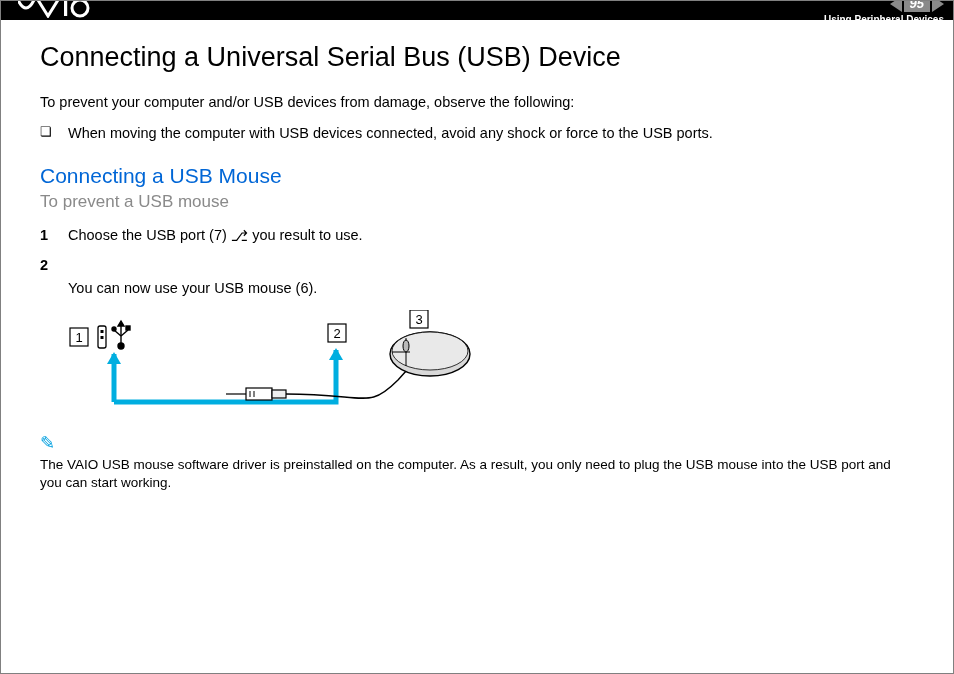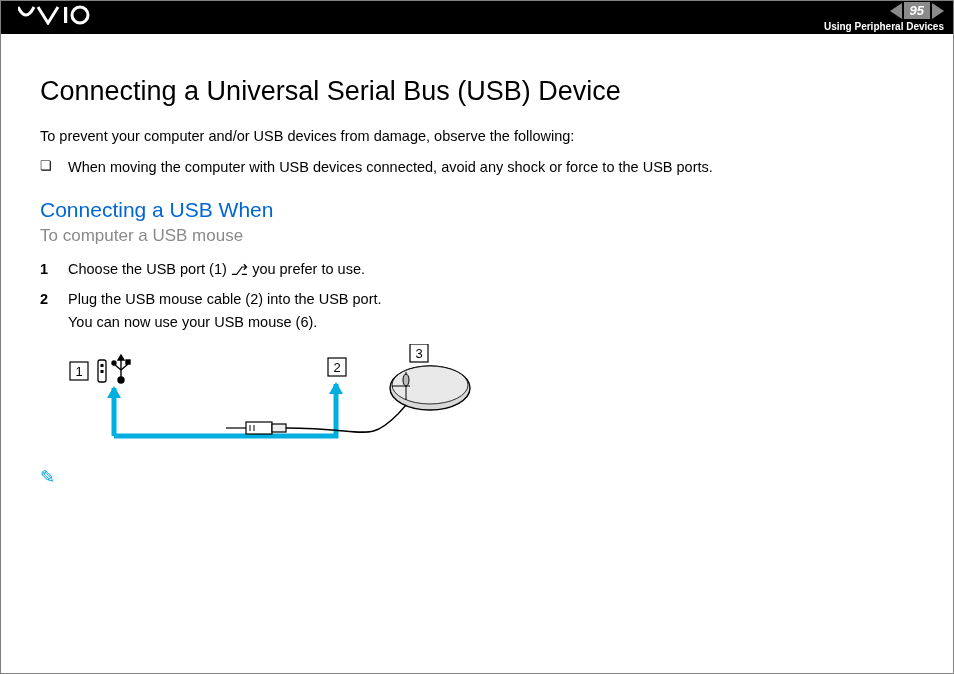--- a/index.html
+++ b/index.html
@@ -1,25 +1,25 @@
 <!DOCTYPE html>
 <html><head>
 <meta charset="utf-8">
 <style>
 html,body{margin:0;padding:0;width:954px;height:674px;background:#fff;font-family:Arial,Helvetica,sans-serif;color:#000;overflow:hidden}
-.topbar{background:#000;height:34px;display:flex;align-items:center;justify-content:space-between;padding:0 10px 0 18px}
+.topbar{background:#000;height:20px;display:flex;align-items:center;justify-content:space-between;padding:0 10px 0 18px}
 .logo{color:#fff;font-family:Arial,sans-serif;letter-spacing:0}
 .nav-area{display:flex;align-items:center;gap:0}
 .nav-tri{width:0;height:0;border-top:8px solid transparent;border-bottom:8px solid transparent}
 .nav-tri.left{border-right:12px solid #8a8a8a}
 .nav-tri.right{border-left:12px solid #8a8a8a}
 .page-num{background:#8a8a8a;color:#fff;font-style:italic;font-weight:bold;font-size:13px;padding:1px 6px;margin:0 2px}
 .section-title{color:#fff;font-weight:bold;font-size:10px}
 .nav-line2{display:flex;flex-direction:column;align-items:flex-end;gap:2px}
-.content{padding:24px 40px 10px 40px}
+.content{padding:4px 40px 10px 40px}
 h1{font-weight:normal;font-size:27px;margin:18px 0 10px 0;color:#000}
 .intro{font-size:14.5px;line-height:1.45;margin:19px 0 8px 0}
 .bullets{margin:0 0 18px 0;padding:0;list-style:none}
 .bullets li{font-size:14.5px;line-height:1.7;padding-left:28px;position:relative}
 .bullets li::before{content:"❏";position:absolute;left:0;top:0;font-size:13px}
 h2{color:#0066d6;font-weight:normal;font-size:21px;margin:8px 0 4px 0}
 .subhead{color:#8a8a8a;font-size:17px;margin:2px 0 12px 0}
 ol.steps{margin:0 0 10px 0;padding:0;list-style:none;counter-reset:step}
 ol.steps>li{counter-increment:step;font-size:14.5px;line-height:1.6;padding-left:28px;position:relative;margin-bottom:6px}
 ol.steps>li::before{content:counter(step);position:absolute;left:0;top:0;font-weight:bold}
@@ -54,29 +54,29 @@
   </div>
 </div>
 
 <div class="content">
   <h1>Connecting a Universal Serial Bus (USB) Device</h1>
   <p class="intro">To prevent your computer and/or USB devices from damage, observe the following:</p>
   <ul class="bullets">
     <li>When moving the computer with USB devices connected, avoid any shock or force to the USB ports.</li>
   </ul>
 
-  <h2>Connecting a USB When</h2>
-  <div class="subhead">To computer a USB mouse</div>
+  <h2>Connecting a USB Mouse</h2>
+  <div class="subhead">To prevent a USB mouse</div>
 
   <ol class="steps">
     <li>
-      <span>Choose the USB port (1) </span><span class="usb-glyph">⎇</span><span> you prefer to use.</span>
+      <span>Choose the USB port (7) </span><span class="usb-glyph">⎇</span><span> you result to use.</span>
     </li>
     <li>
-      <span>Plug the USB mouse cable (2) into the USB port.</span><br>
+      <br>
       <span>You can now use your USB mouse (6).</span>
     </li>
   </ol>
 
   <div class="diagram">
     <svg width="430" height="110" viewBox="0 0 430 110">
 
       <rect x="2" y="18" width="18" height="18" fill="#fff" stroke="#000" stroke-width="1.2"></rect>
       <text x="11" y="32" text-anchor="middle" font-size="13">1</text>
       <rect x="260" y="14" width="18" height="18" fill="#fff" stroke="#000" stroke-width="1.2"></rect>
@@ -121,14 +121,15 @@
         <ellipse cx="42" cy="27" rx="38" ry="19" fill="#e9e9e9" stroke="#000" stroke-width="0.8"></ellipse>
         <line x1="18" y1="14" x2="18" y2="42" stroke="#000" stroke-width="1"></line>
         <line x1="4" y1="28" x2="22" y2="28" stroke="#000" stroke-width="1"></line>
         <ellipse cx="18" cy="22" rx="3" ry="6" fill="#bbb" stroke="#000" stroke-width="1"></ellipse>
       </g>
     </svg>
   </div>
 
   <div>
     <span class="note-icon">✎</span>
+    <p class="note">The VAIO USB mouse software driver is preinstalled on the computer. As a result, you only need to plug the USB mouse into the USB port and you can start working.</p>
   </div>
 </div>
 
 </body></html>

